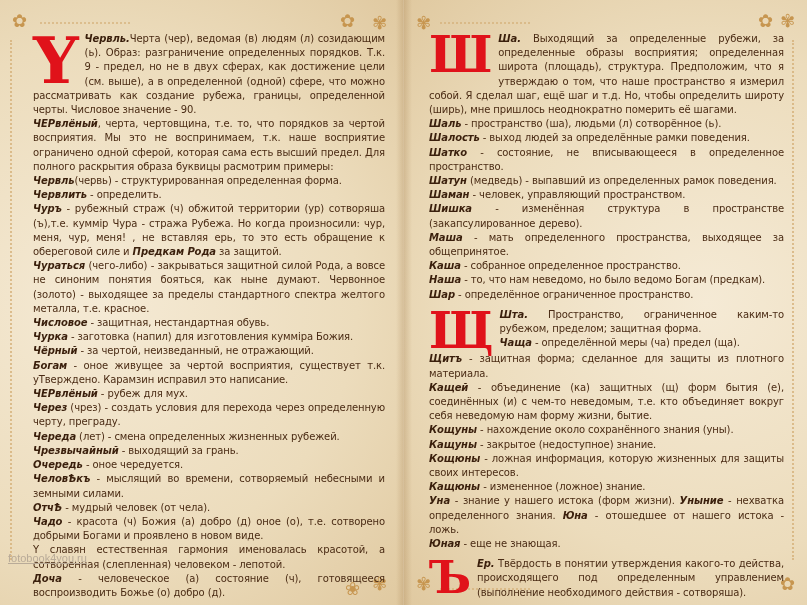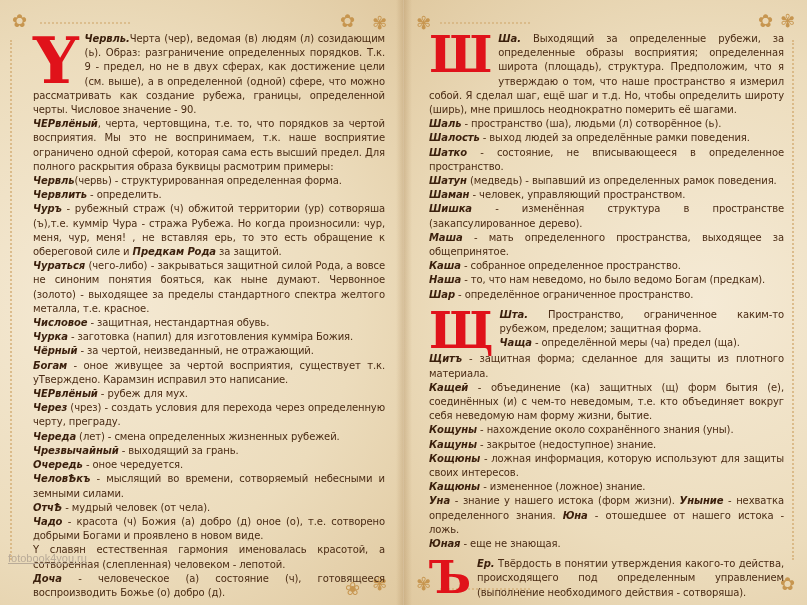--- a/index.html
+++ b/index.html
@@ -112,21 +112,21 @@
     <div class="gap"></div>
     <p>
       <span class="dropcap" style="font-size:50px">Щ</span>
       <b>Шта.</b><span> Пространство, ограниченное каким-то рубежом, пределом; защитная форма.</span><br>
       <b>Чаща</b><span> - определённой меры (ча) предел (ща).</span>
     </p>
     <p style="clear:left"><b>Щитъ</b><span> - защитная форма; сделанное для защиты из плотного материала.</span></p>
     <p><b>Кащей</b><span> - объединение (ка) защитных (щ) форм бытия (е), соединённых (и) с чем-то неведомым, т.е. кто объединяет вокруг себя неведомую нам форму жизни, бытие.</span></p>
     <p><b>Кощуны</b><span> - нахождение около сохранённого знания (уны).</span></p>
     <p><b>Кащуны</b><span> - закрытое (недоступное) знание.</span></p>
-    <p><b>Кощюны</b><span> - ложная информация, которую используют для защиты своих интересов.</span></p>
+    <p><b>Кощюны</b><span> - ложная информация, которую жизненных для защиты своих интересов.</span></p>
     <p><b>Кащюны</b><span> - измененное (ложное) знание.</span></p>
     <p><b>Уна</b><span> - знание у нашего истока (форм жизни). </span><b>Уныние</b><span> - нехватка определенного знания. </span><b>Юна</b><span> - отошедшее от нашего истока - ложь.</span></p>
     <p><b>Юная</b><span> - еще не знающая.</span></p>
     <div class="gap"></div>
     <p>
       <span class="dropcap" style="font-size:44px">Ъ</span>
       <b>Ер.</b><span> Твёрдость в понятии утверждения какого-то действа, происходящего под определенным управлением (выполнение необходимого действия - сотворяша).</span>
     </p>
   </div>
 </div>

